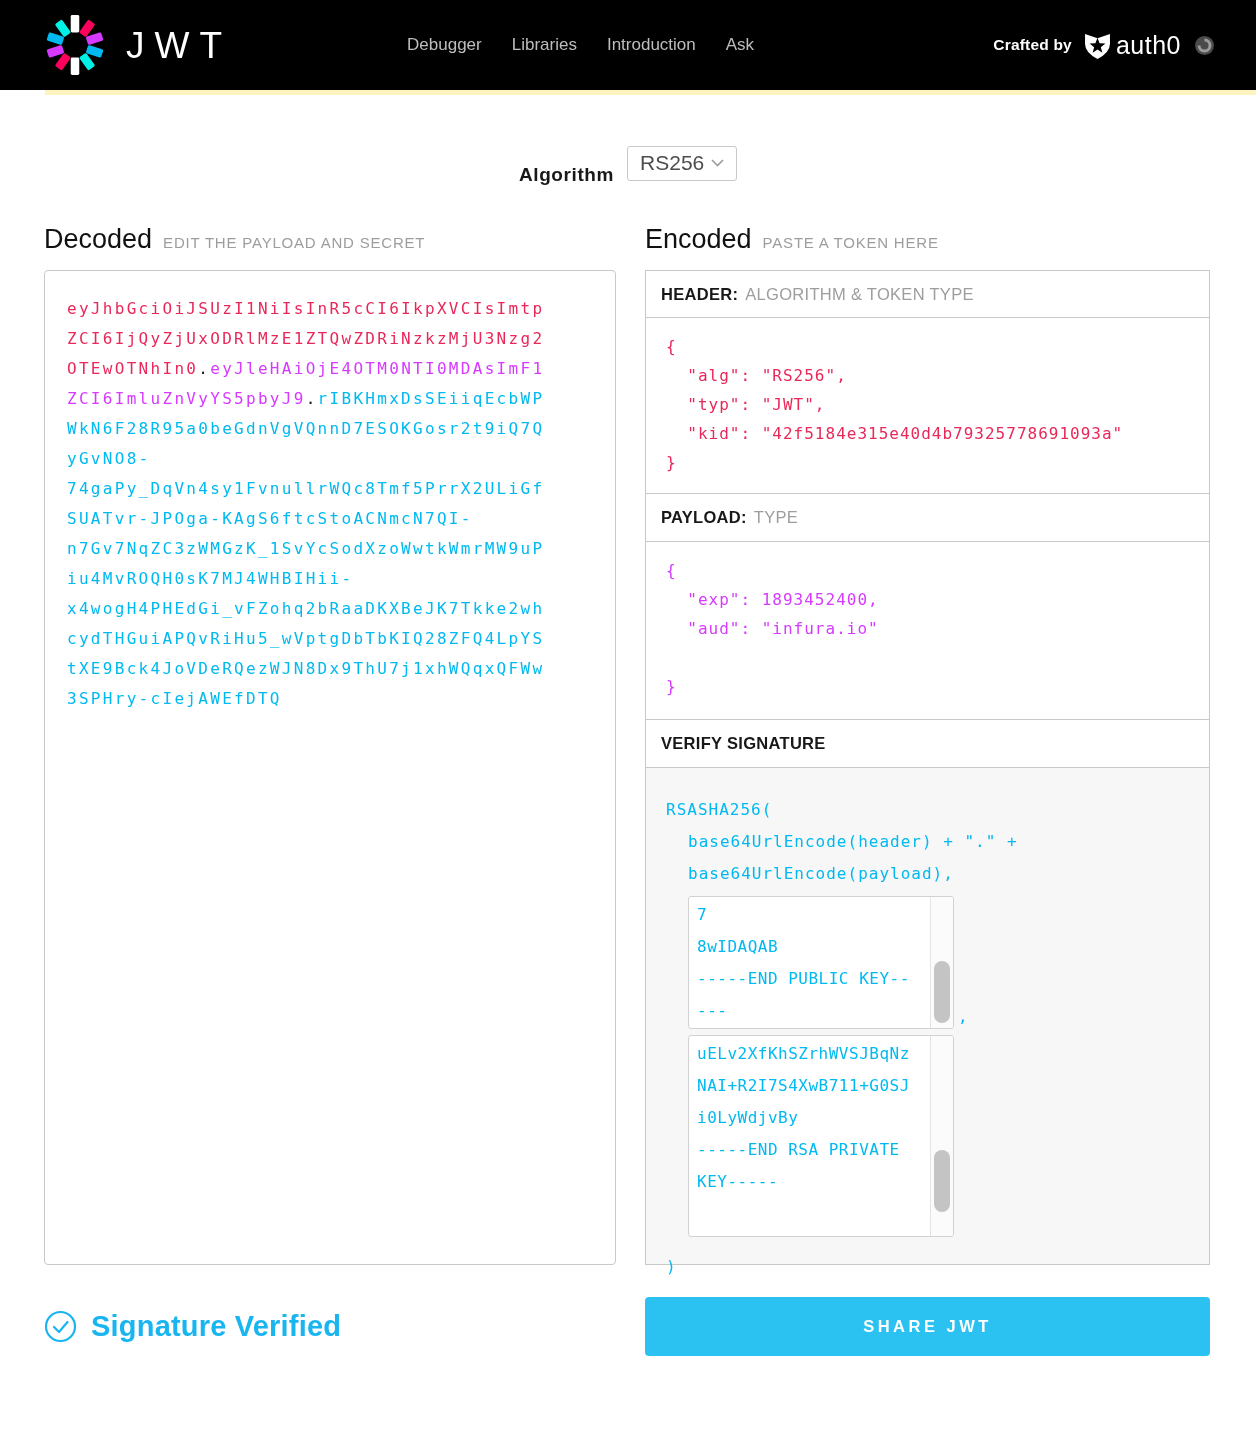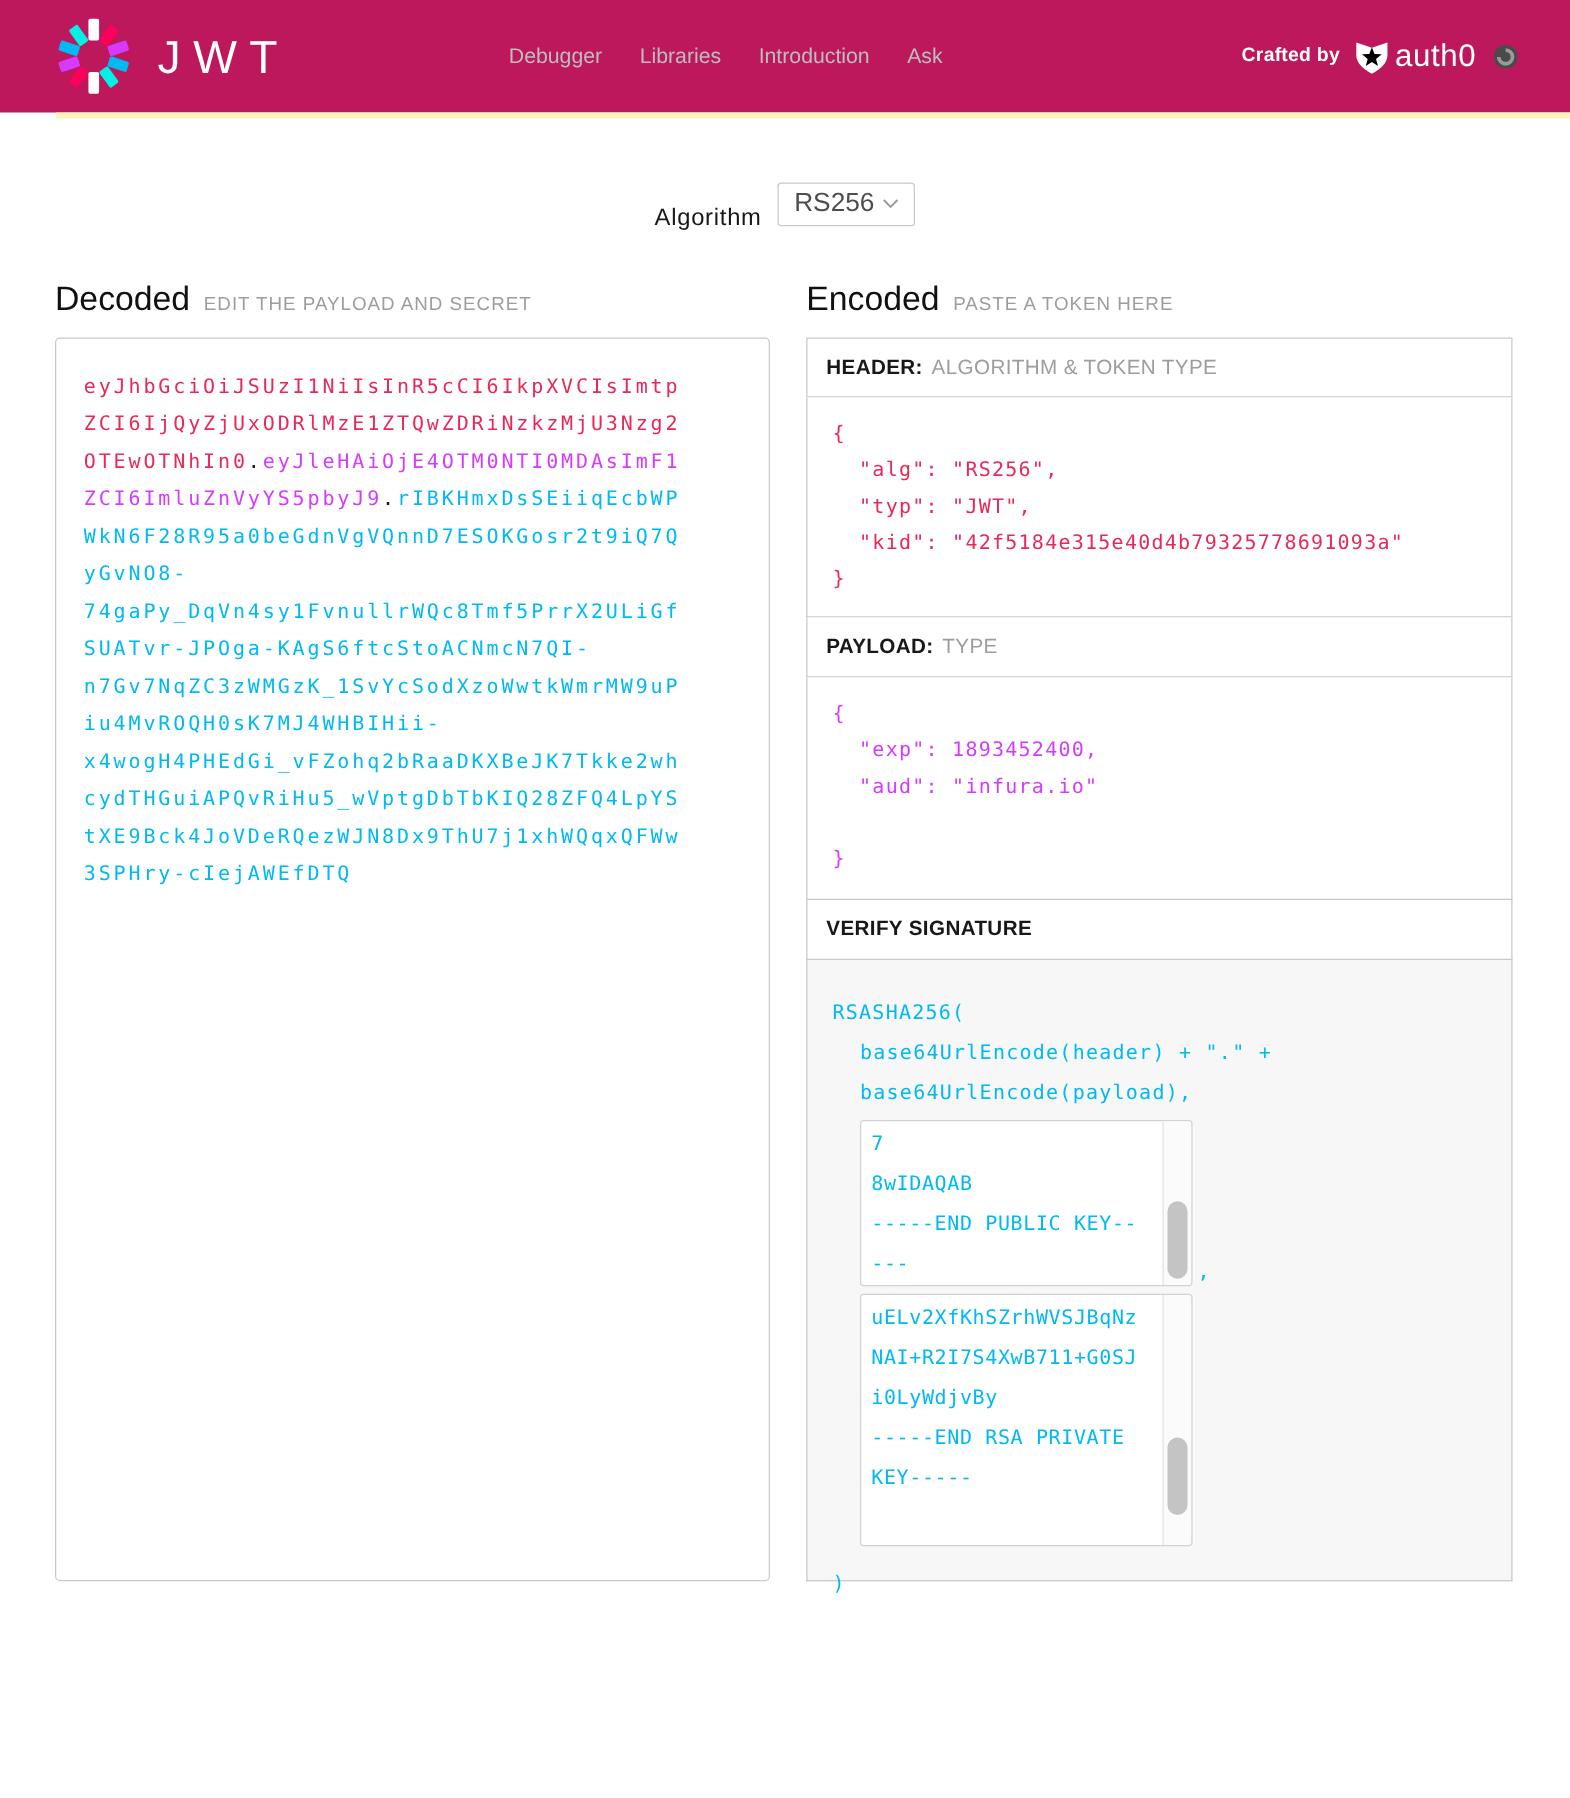--- a/index.html
+++ b/index.html
@@ -3,21 +3,21 @@
 <meta charset="utf-8">
 <style>
   * { margin:0; padding:0; box-sizing:border-box; }
   html,body { background:#fff; }
   body {
     width:1256px; min-height:1438px; margin:0 auto;
     font-family:"Liberation Sans", sans-serif; color:#181818;
   }
   
   .nav {
-    height:90px; background:#be185d; display:flex; align-items:center;
+    height:90px; background:#000000; display:flex; align-items:center;
     padding:0 42px 0 44px;
   }
   .brand { display:flex; align-items:center; cursor:pointer; }
   .brand-mark { width:62px; height:62px; }
   .brand-word {
     color:#fff; font-size:37px; font-weight:400; letter-spacing:10px;
     margin-left:20px; margin-top:2px;
   }
   .nav-links { display:flex; gap:30px; margin-left:175px; }
   .nav-link {
@@ -27,21 +27,21 @@
   .crafted { color:#fff; font-weight:bold; font-size:15.5px; letter-spacing:.2px; }
   .auth0 { display:flex; align-items:center; margin-left:12px; cursor:pointer; }
   .auth0-word { color:#fff; font-size:25px; margin-left:5px; letter-spacing:.5px; }
   .orb { margin-left:14px; cursor:pointer; }
   
   .accent-line { height:5px; background:#fcf3bd; margin-left:45px; }
   
   .algo-row {
     margin-top:45px; display:flex; justify-content:center; align-items:center; gap:13px;
   }
-  .algo-label { font-size:19px; font-weight:normal; letter-spacing:.6px; color:#181818;margin-top:24px; }
+  .algo-label { font-size:19px; font-weight:bold; letter-spacing:.6px; color:#181818;margin-top:24px; }
   .algo-select {
     width:110px; height:35px; border:1px solid #c9c9c9; border-radius:3px;
     display:flex; align-items:center; padding:0 12px; cursor:pointer; background:#fff;
   }
   .algo-value { font-size:21px; color:#4d4d4d; flex:1; }
   
   .main { padding:0 46px 0 44px; }
   .head-row {
     margin-top:38px; display:grid; grid-template-columns:572px 565px; column-gap:29px;
   }
@@ -282,14 +282,24 @@
             </div>
           </div>
         </div>
 
         <div class="ver-code close-paren">)</div>
       </div>
 
     </div>
   </div>
 
+  <div class="bottom-row">
+    <div class="sig-status">
+      <svg width="33" height="33" viewBox="0 0 33 33">
+        <circle cx="16.5" cy="16.5" r="14.5" fill="none" stroke="#19b5f1" stroke-width="2.2"></circle>
+        <polyline points="10,17 15,22 23.5,12" fill="none" stroke="#19b5f1" stroke-width="2.2" stroke-linecap="round" stroke-linejoin="round"></polyline>
+      </svg>
+      <span class="sig-text">Signature Verified</span>
+    </div>
+    <button class="share-btn">SHARE JWT</button>
+  </div>
 
 </div>
 
 </body></html>

